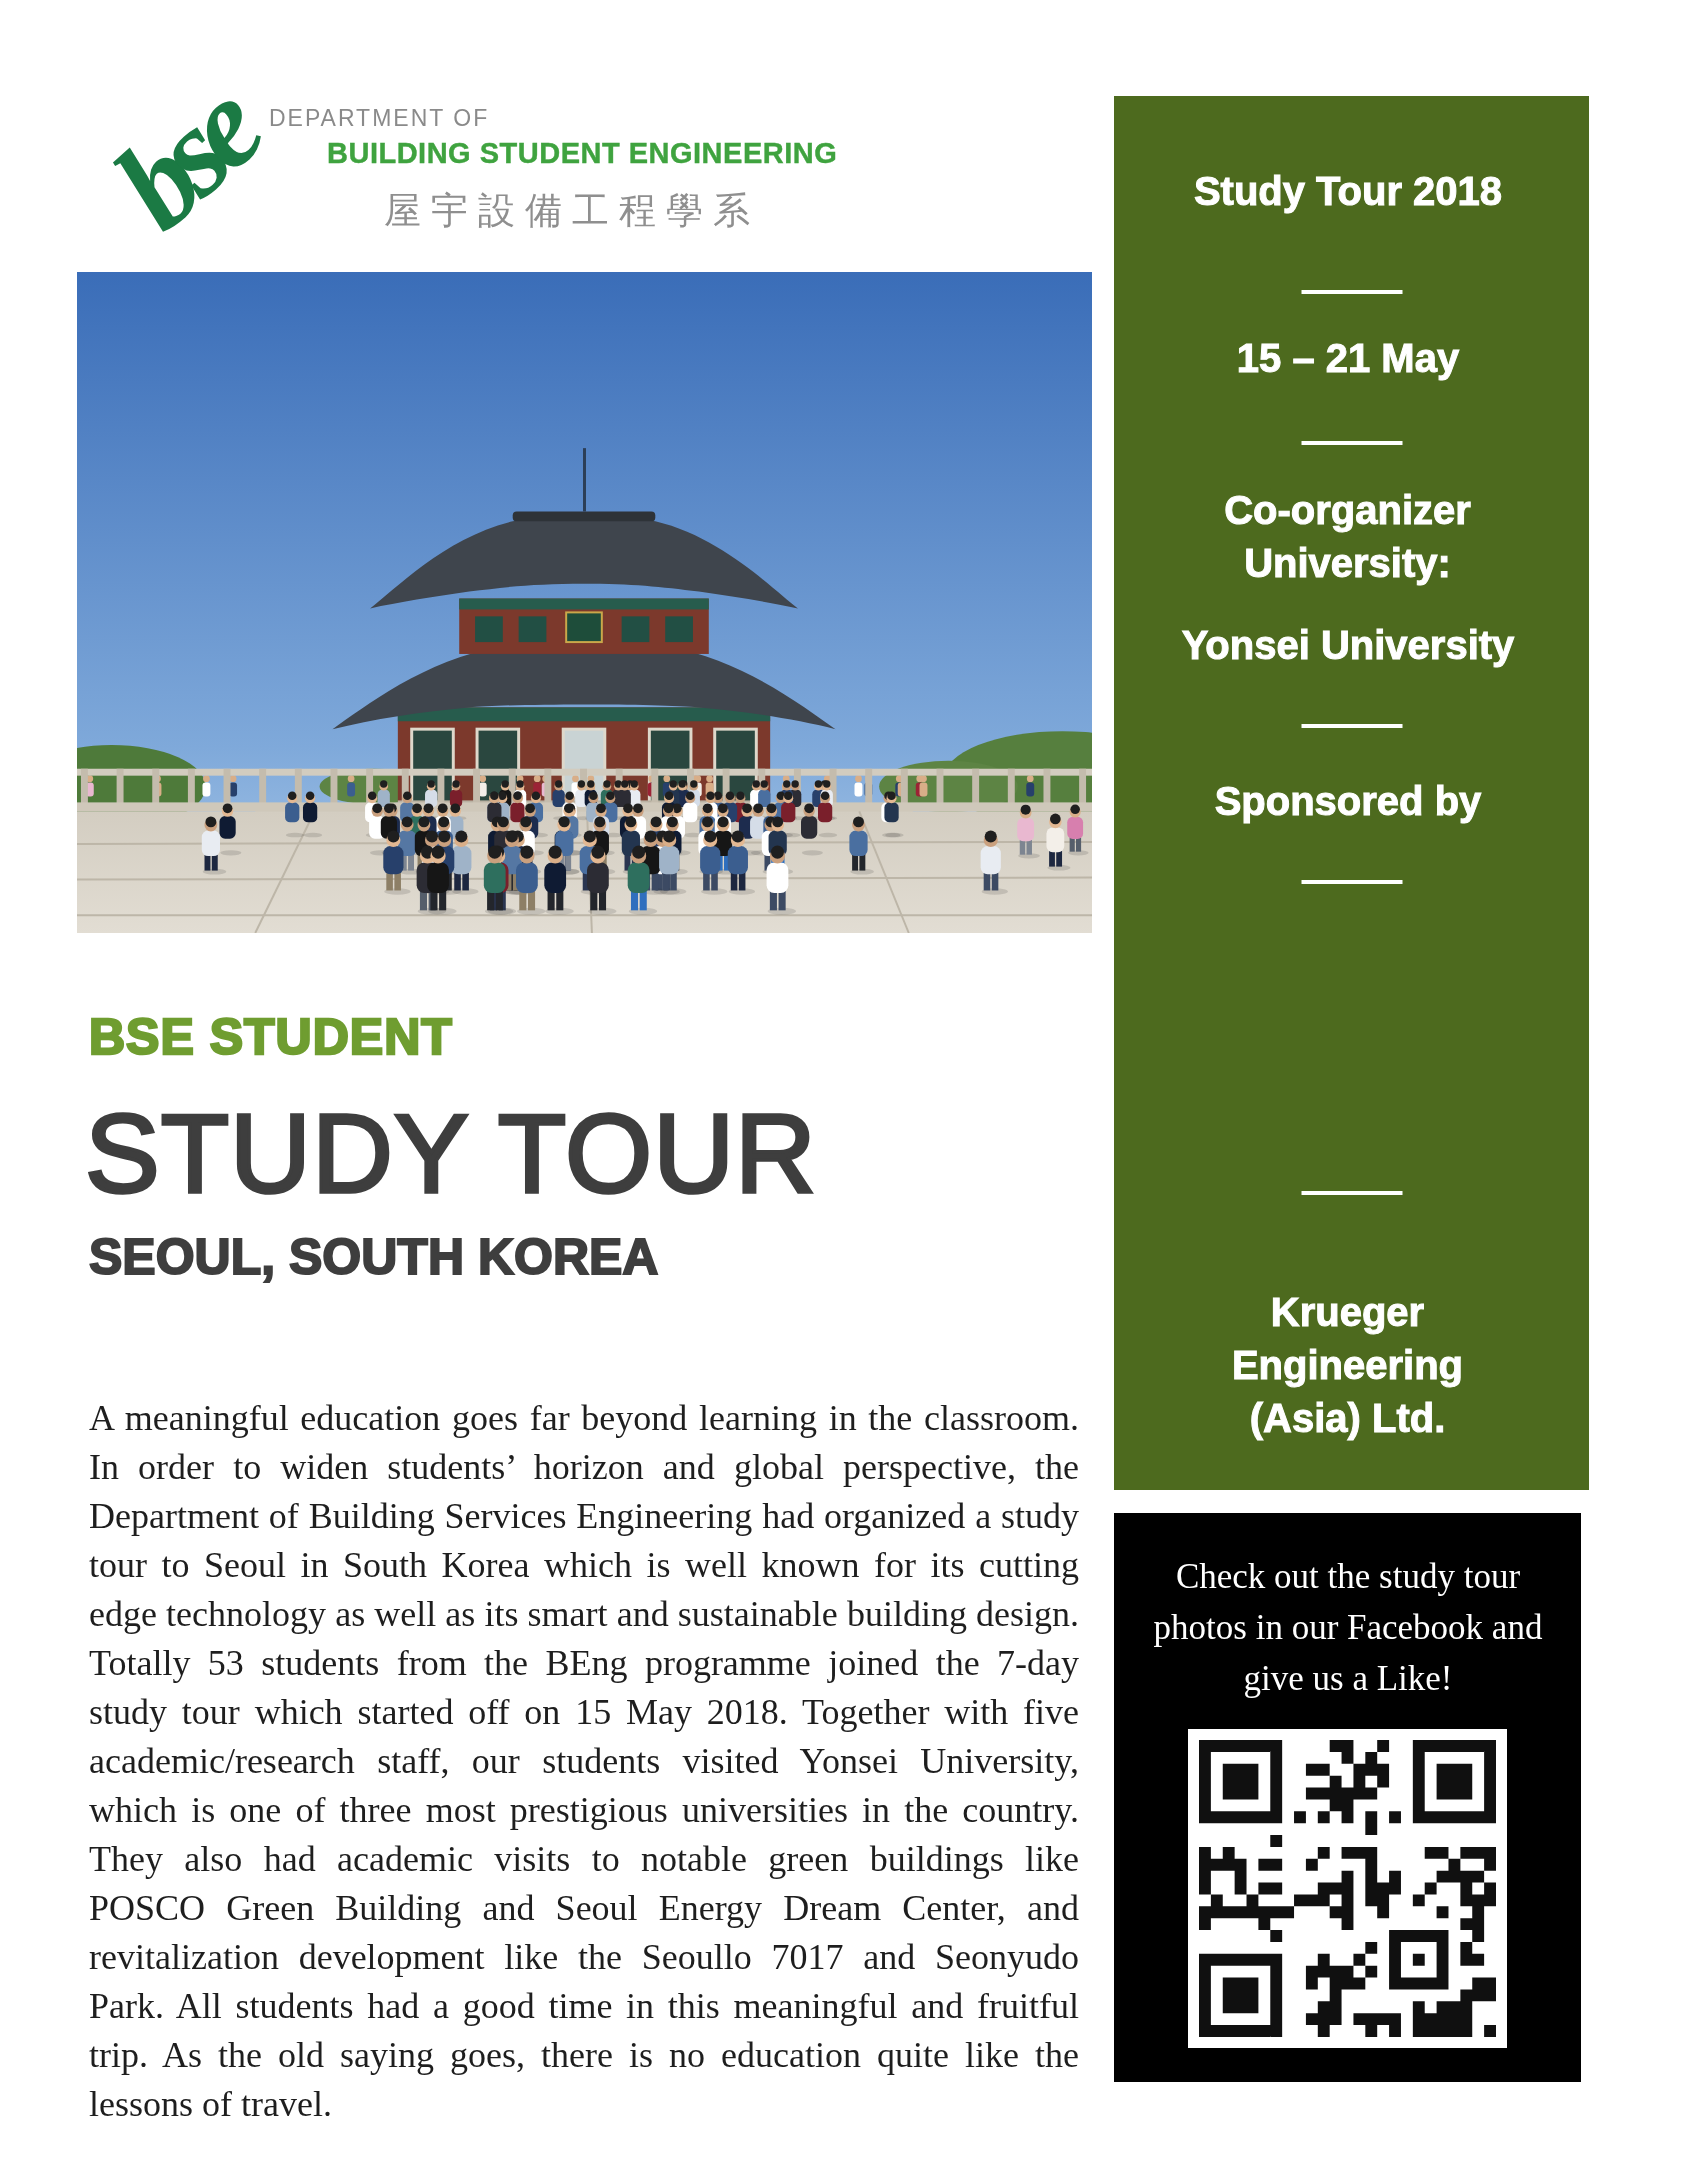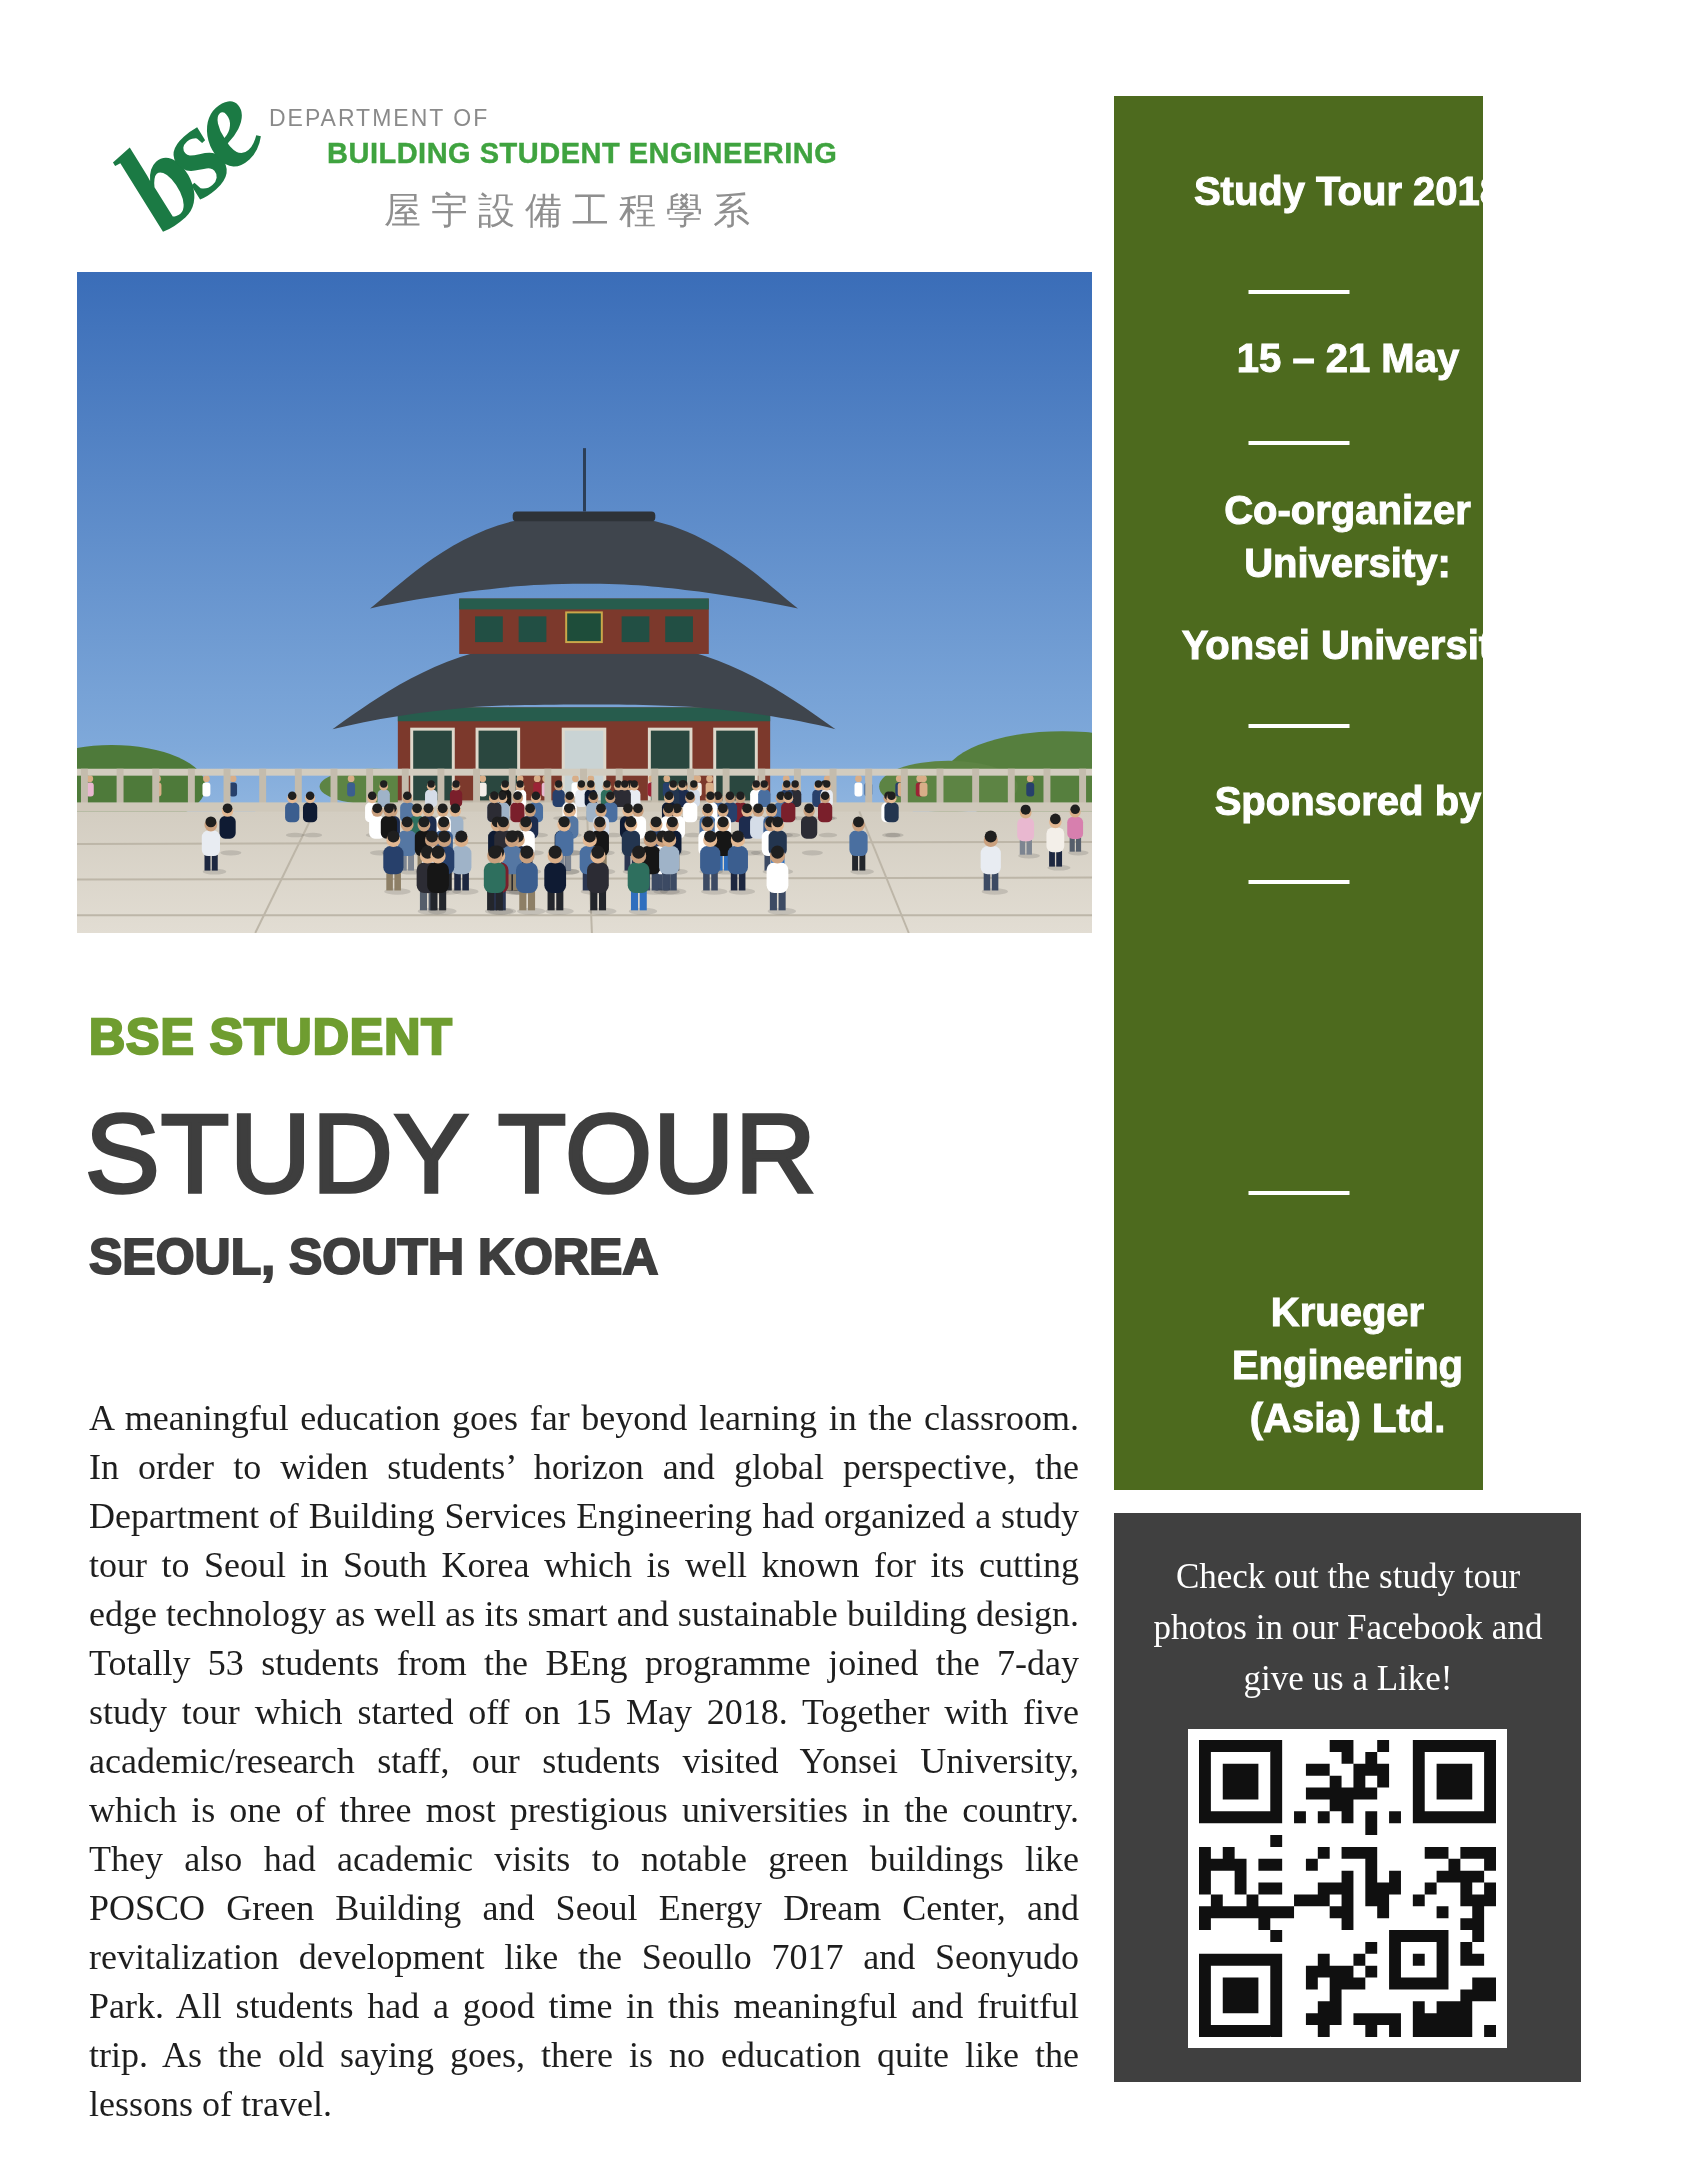--- a/index.html
+++ b/index.html
@@ -24,34 +24,34 @@
   .subtitle{position:absolute;left:89px;top:1228px;font-size:50px;font-weight:bold;color:#3e3e3e;-webkit-text-stroke:2px #3e3e3e;}
 
   
   .body-text{
     position:absolute;left:89px;top:1358px;width:990px;
     font-family:"Liberation Serif", serif;font-size:36px;line-height:49px;
     color:#1e1e1e;text-align:justify;
   }
 
   
-  .sidebar{position:absolute;left:1114px;top:96px;width:369px;height:1394px;background:#4d6a1e;color:#ffffff;}
+  .sidebar{position:absolute;left:1114px;top:96px;width:475px;height:1394px;background:#4d6a1e;color:#ffffff;}
   .sb{position:absolute;text-align:center;font-weight:bold;font-size:40px;line-height:53px;-webkit-text-stroke:1px #ffffff;}
   .sb-w{left:16px;width:436px;}
   .g0{top:69px;}  .g1{top:236px;}
   .g2a{top:388px;left:70px;width:327px;}
   .g2b{top:523px;left:16px;width:436px;}
   .g3{top:679px;}
   .g4{top:828px;left:46px;width:376px;}
   .g5{top:1146px;left:85px;width:297px;margin-top:44px;}
   .sb-div{position:absolute;left:50%;transform:translateX(-50%);width:101px;height:4px;background:#ffffff;}
   .d0{top:194px;} .d1{top:345px;} .d2{top:628px;} .d3{top:784px;} .d4{top:1095px;}
 
   
-  .fb-box{position:absolute;left:1114px;top:1513px;width:467px;height:569px;background:#404040;}
+  .fb-box{position:absolute;left:1114px;top:1513px;width:467px;height:569px;background:#000000;}
   .fb-text{
     position:absolute;left:18px;top:38px;width:432px;
     font-family:"Liberation Serif", serif;font-size:35px;line-height:51px;
     color:#ffffff;text-align:center;
   }
   .qr-box{position:absolute;left:74px;top:216px;width:319px;height:319px;background:#ffffff;}
   .qr-box svg{position:absolute;left:11px;top:11px;width:297px;height:297px;display:block;}
 </style>
 </head>
 <body>

